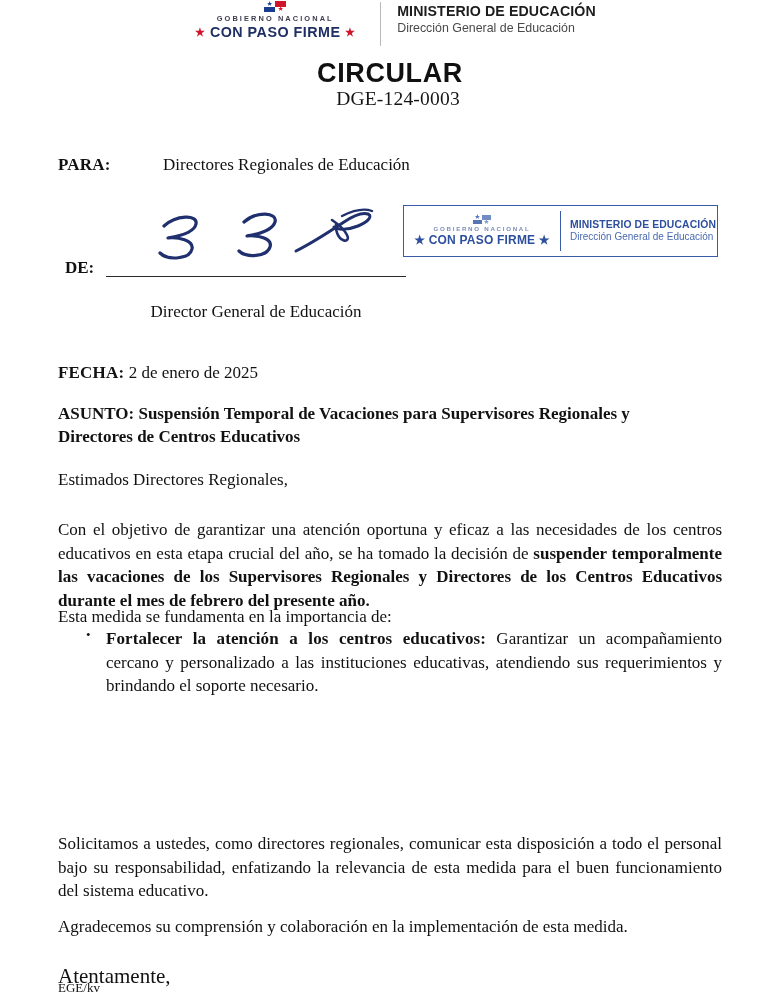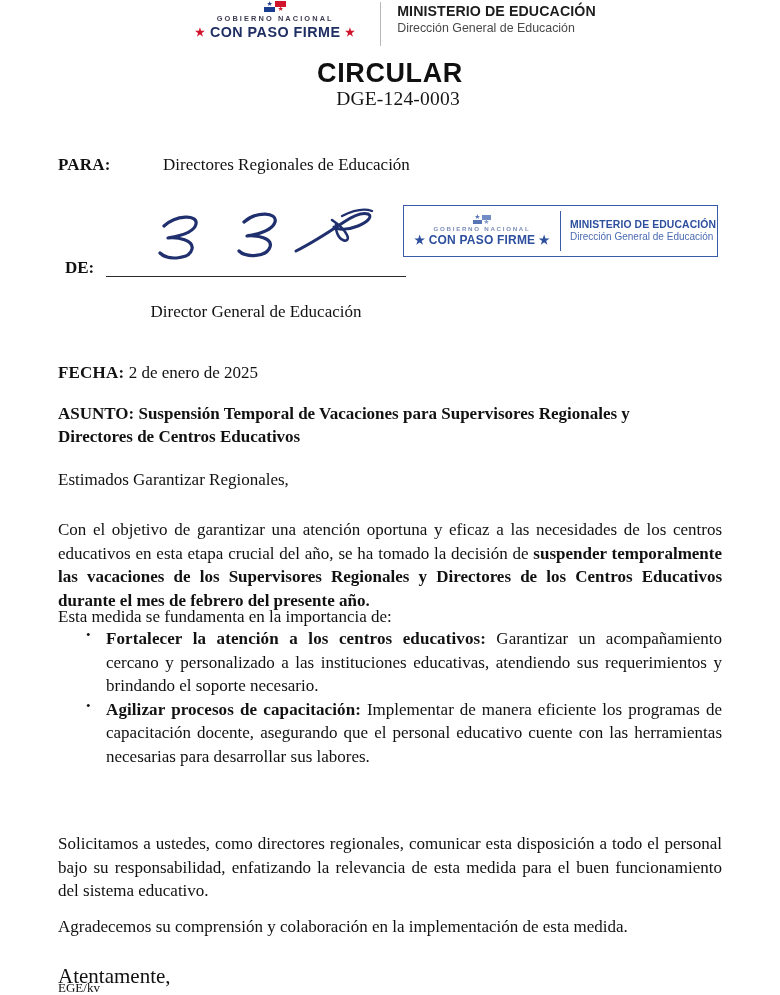--- a/index.html
+++ b/index.html
@@ -452,29 +452,28 @@
     <span>2 de enero de 2025</span>
   </div>
 
   <div class="asunto-row">
     <span>ASUNTO:</span>
     <span>Suspensión Temporal de Vacaciones para Supervisores Regionales y Directores de Centros Educativos</span>
   </div>
 
   <div class="dotted-sep">...........................................................................................................................................................................</div>
 
-  <div class="greeting">Estimados Garantizar Regionales,</div>
+  <div class="greeting">Estimados Directores Regionales,</div>
 
   <div class="p1"><span>Con el objetivo de garantizar una atención oportuna y eficaz a las necesidades de los centros educativos en esta etapa crucial del año, se ha tomado la decisión de </span><b>suspender temporalmente las vacaciones de los Supervisores Regionales y Directores de los Centros Educativos durante el mes de febrero del presente año.</b></div>
 
   <div class="lead-in">Esta medida se fundamenta en la importancia de:</div>
 
   <ul class="bullets">
     <li><b>Fortalecer la atención a los centros educativos:</b><span> Garantizar un acompañamiento cercano y personalizado a las instituciones educativas, atendiendo sus requerimientos y brindando el soporte necesario.</span></li>
-    <li><b>Agilizar procesos de capacitación:</b><span> Implementar de manera eficiente los programas de capacitación docente, asegurando que el personal educativo cuente con las herramientas necesarias para desarrollar sus labores.</span></li>
   </ul>
 
   <div class="p2">Solicitamos a ustedes, como directores regionales, comunicar esta disposición a todo el personal bajo su responsabilidad, enfatizando la relevancia de esta medida para el buen funcionamiento del sistema educativo.</div>
   <div class="p3">Agradecemos su comprensión y colaboración en la implementación de esta medida.</div>
   <div class="closing">Atentamente,</div>
   <div class="initials">EGE/kv</div>
 
 </div>
 
 </body></html>

